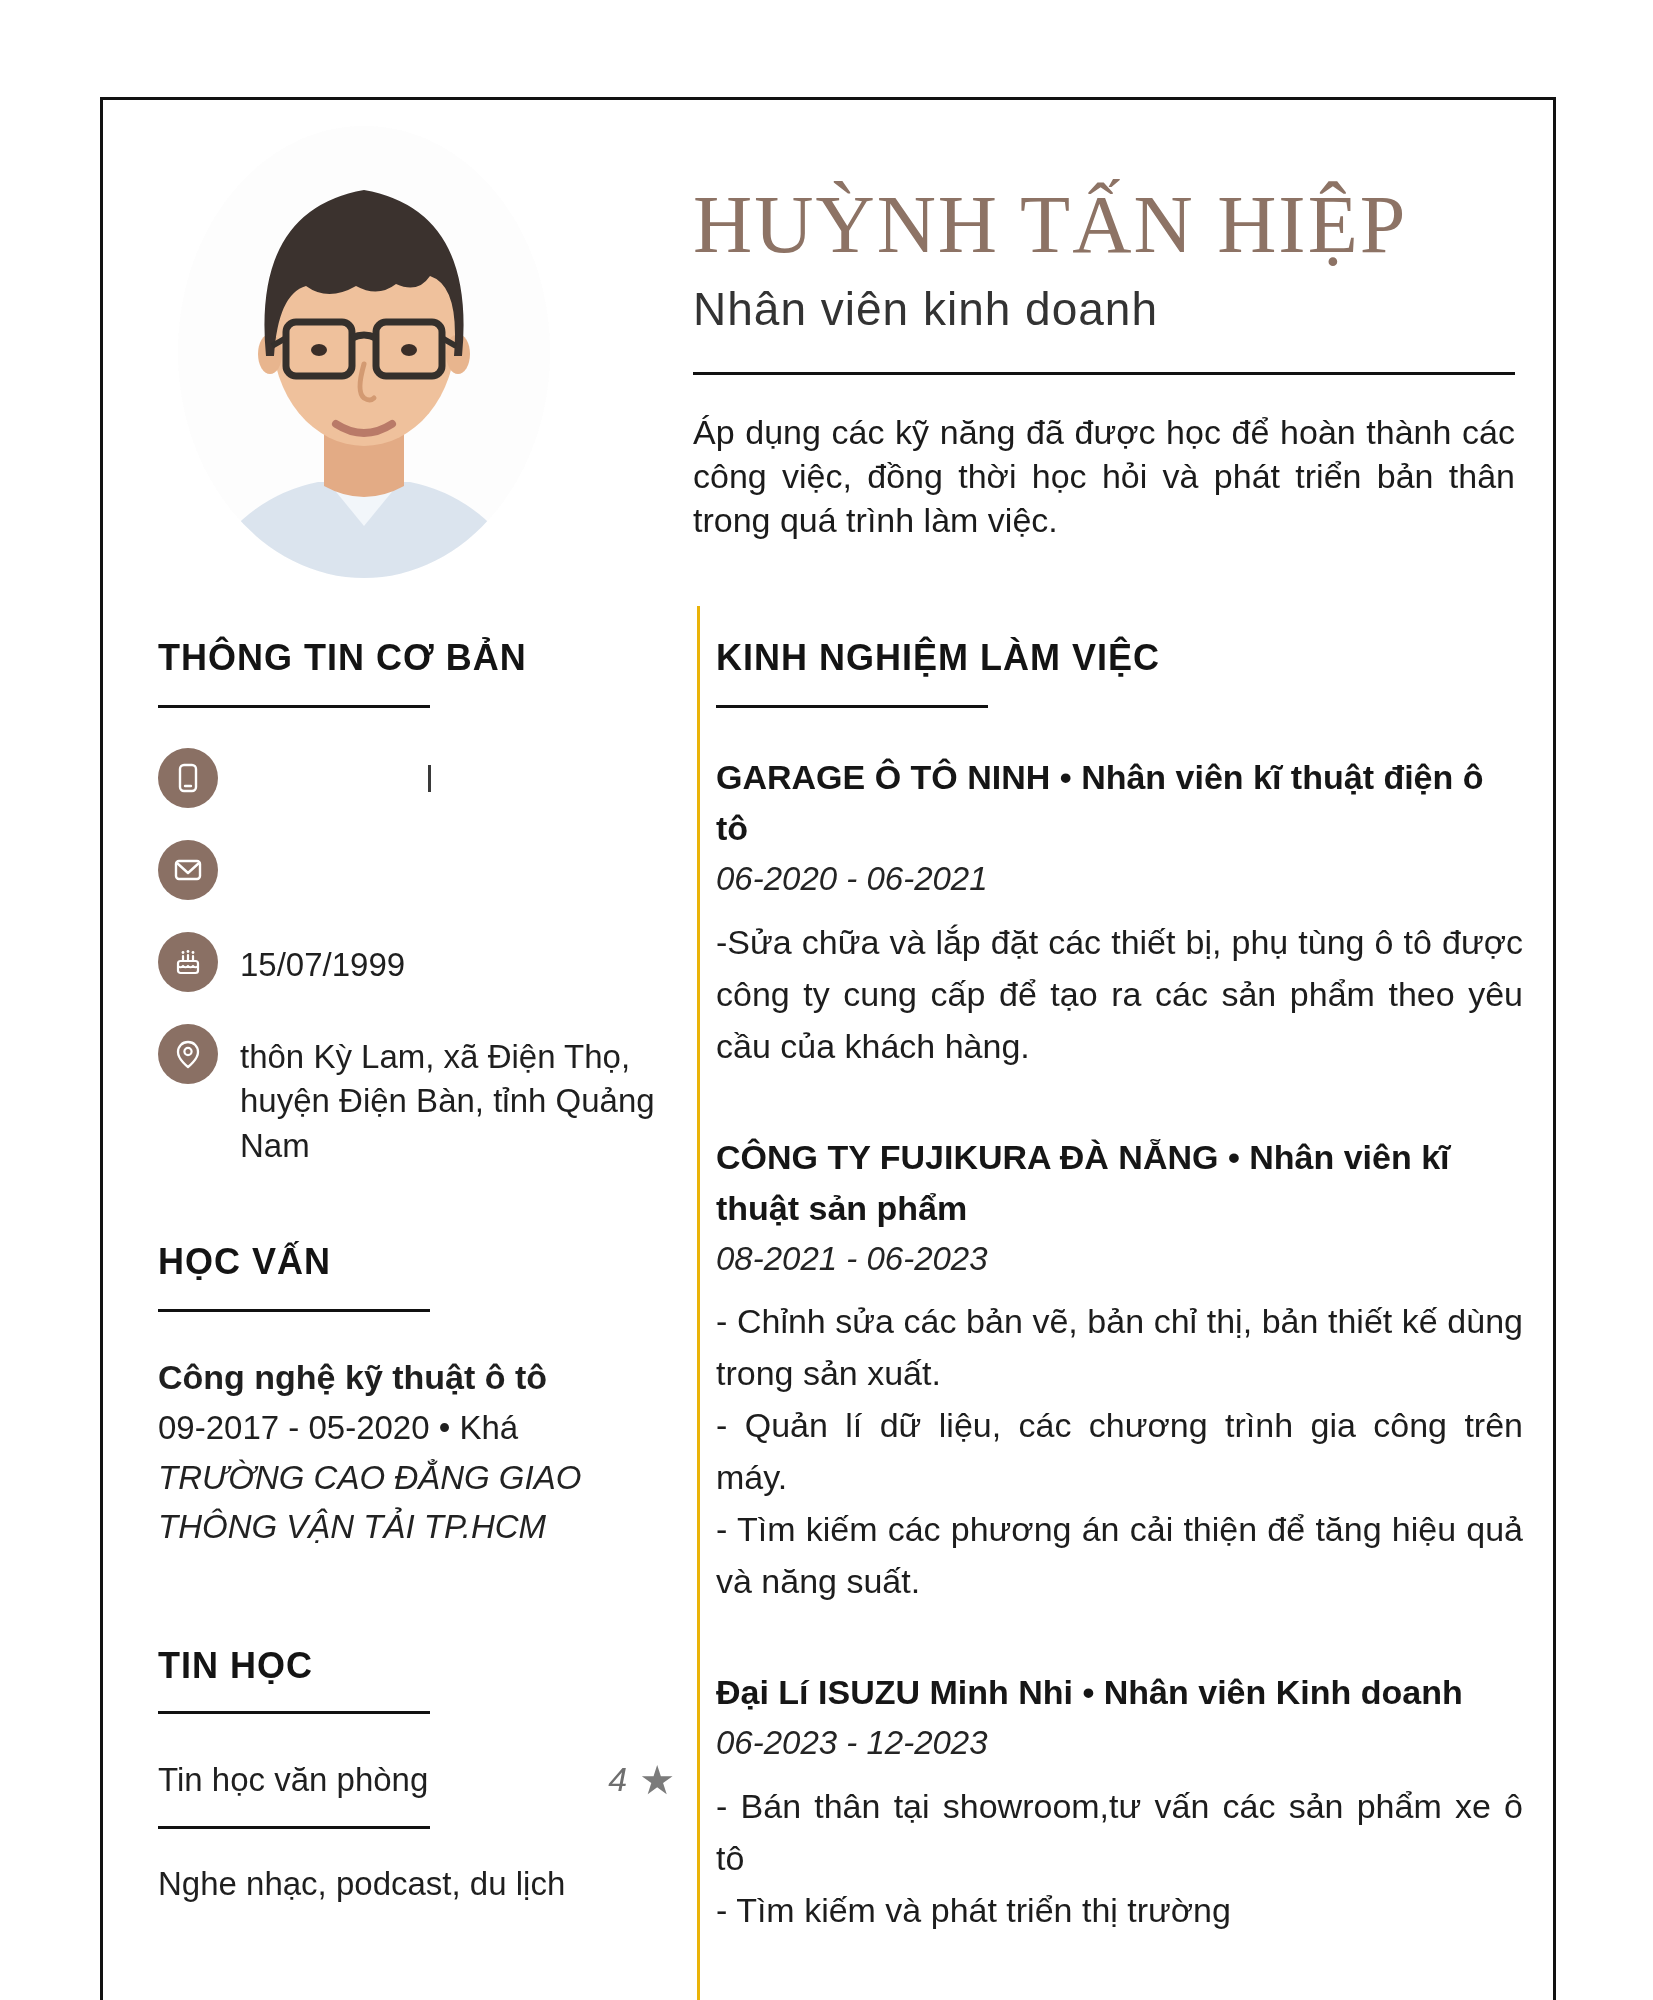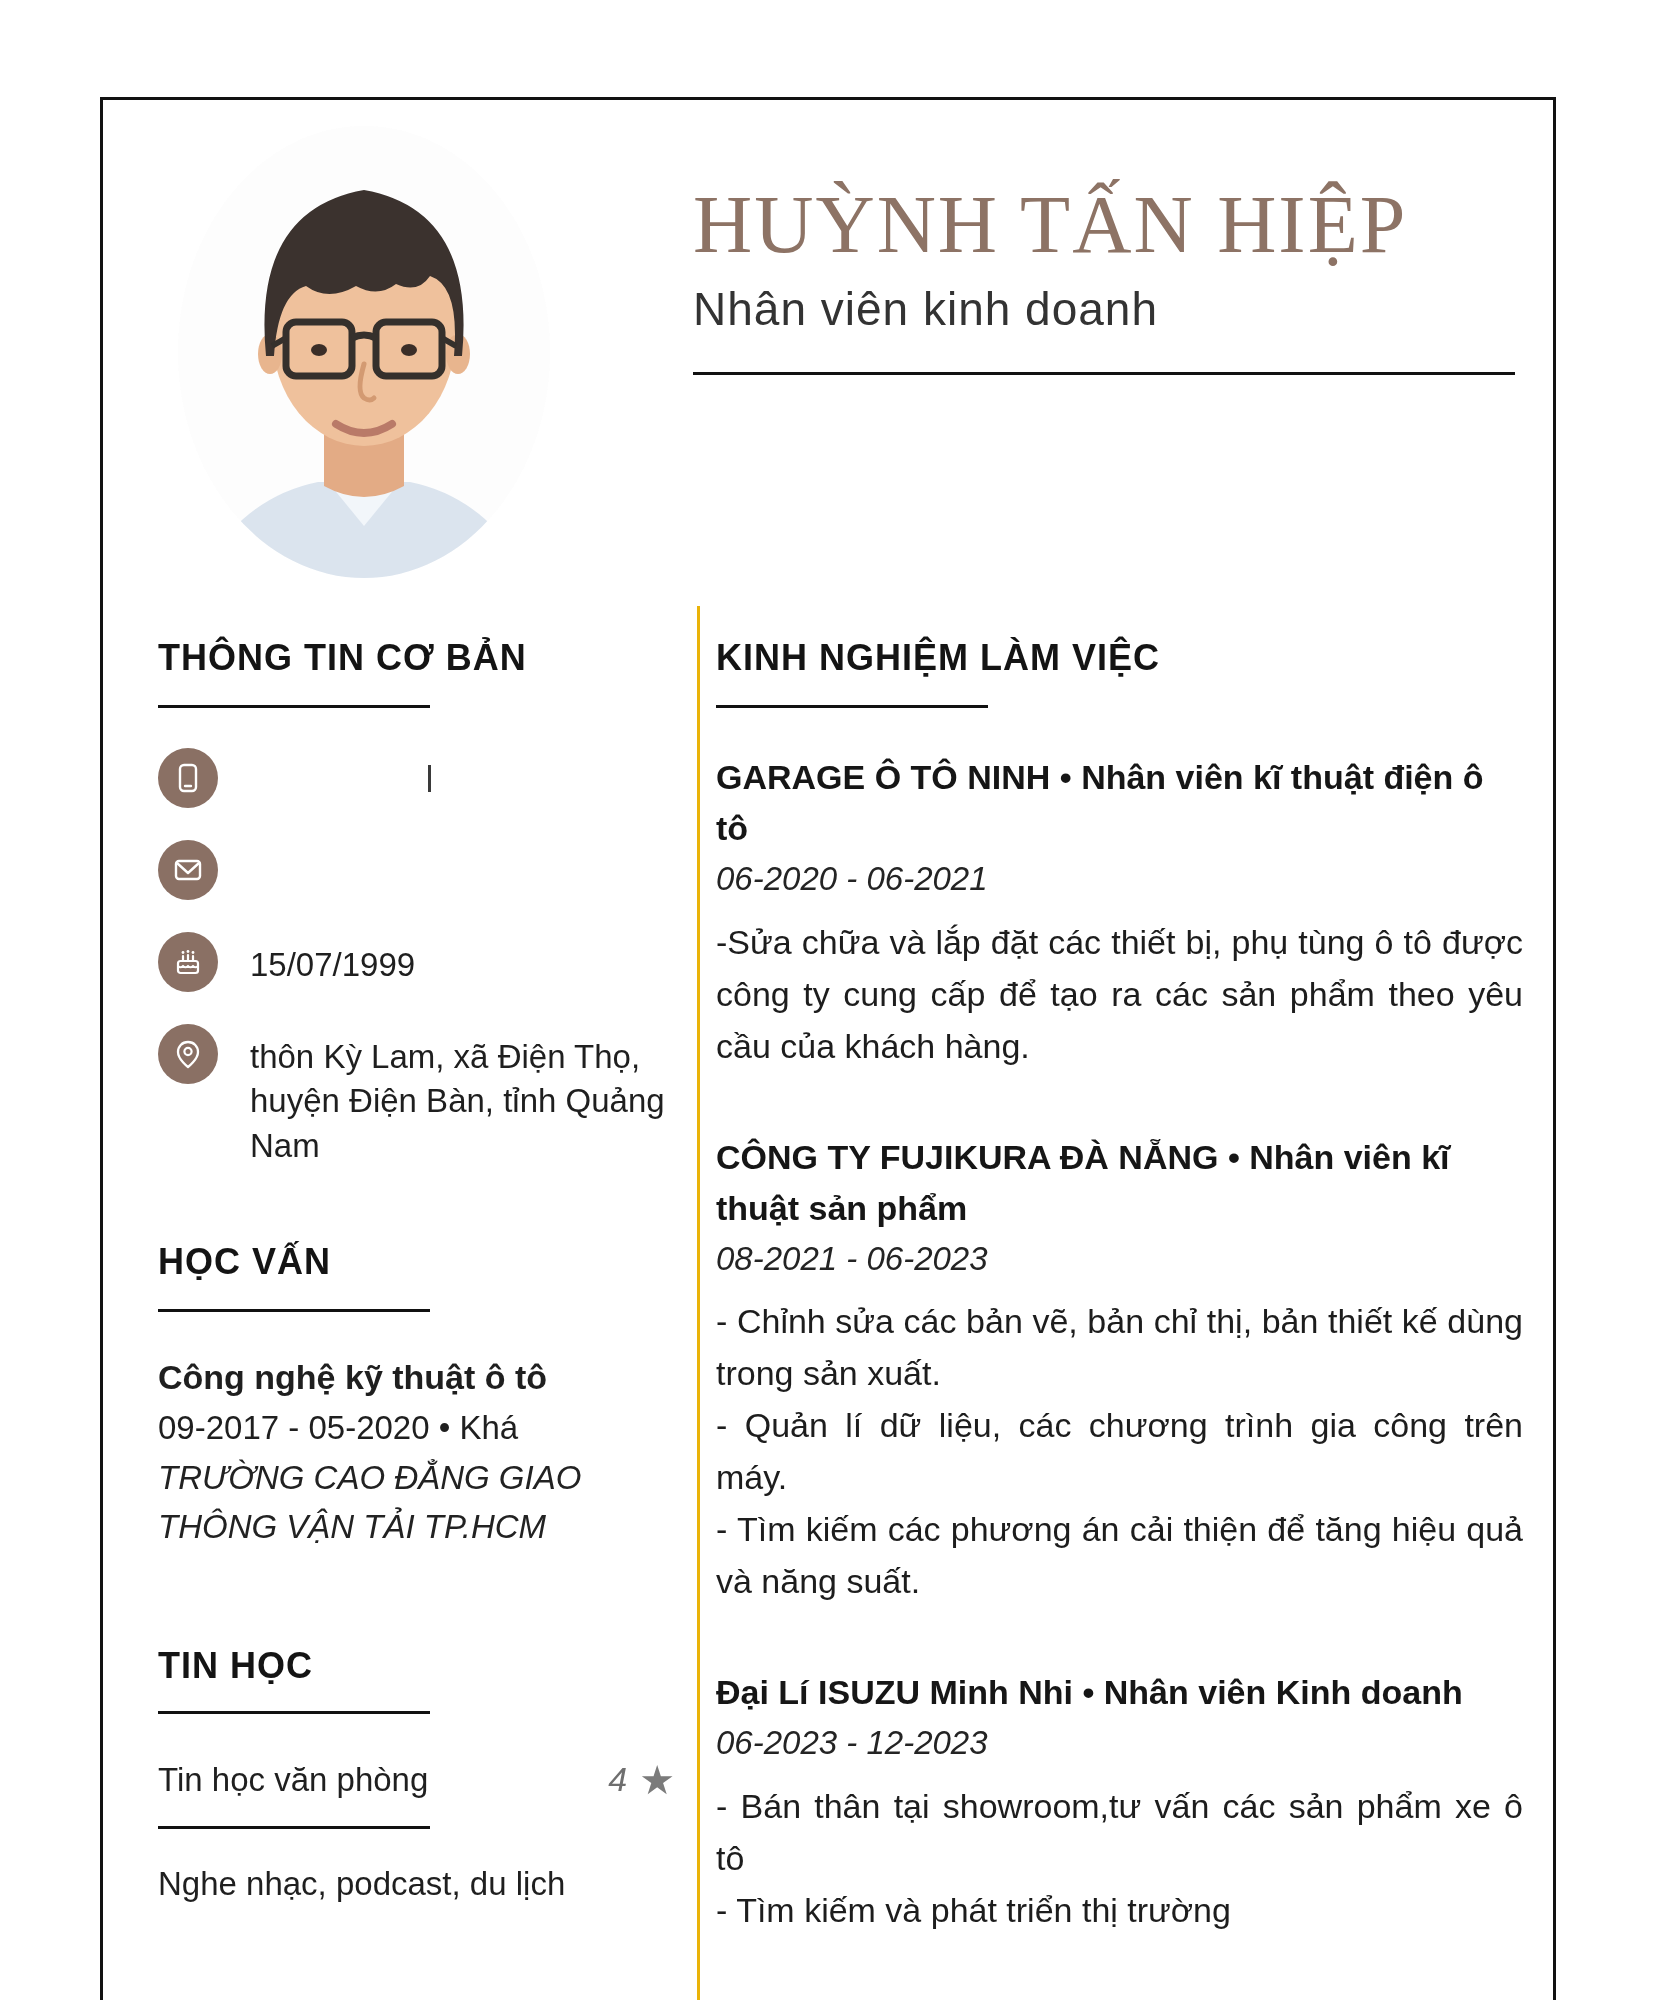--- a/index.html
+++ b/index.html
@@ -42,21 +42,21 @@
     padding:0 30px 0 16px;overflow:hidden;
   }
   .sec{
     font-size:36px;font-weight:700;letter-spacing:1px;color:#141414;
     margin:0;line-height:1.2;
   }
   .sec.first{margin-top:30px;}
   .rule{width:272px;height:3px;background:#111;margin-top:26px;}
   
   .contacts{margin-top:40px;}
-  .crow{display:flex;gap:32px;align-items:flex-start;margin-bottom:32px;position:relative;min-height:60px;}
+  .crow{display:flex;gap:22px;align-items:flex-start;margin-bottom:32px;position:relative;min-height:60px;}
   .cicon{
     flex:none;width:60px;height:60px;border-radius:50%;background:#8a7064;
     display:flex;align-items:center;justify-content:center;
   }
   .cicon svg{width:36px;height:36px;display:block;}
   .cval{font-size:33px;line-height:1.34;color:#1f1f1f;padding-top:11px;max-width:420px;}
   .phone-mark{position:absolute;left:270px;top:17px;width:3px;height:27px;background:#3a3a3a;}
   
   .edu{margin-top:40px;font-size:33px;line-height:1.5;}
   .edu-degree{font-size:34px;font-weight:700;}
@@ -110,20 +110,21 @@
 
         <path d="M186 238 q-8 28 0 34 q6 4 10 0" fill="none" stroke="#d39a72" stroke-width="5" stroke-linecap="round"></path>
 
         <path d="M158 298 q28 18 56 0" fill="none" stroke="#b97a68" stroke-width="8" stroke-linecap="round"></path>
       </svg>
     </div>
     <div class="header-text">
       <h1 class="name">HUỲNH TẤN HIỆP</h1>
       <div class="subtitle">Nhân viên kinh doanh</div>
       <div class="header-rule"></div>
+      <div class="summary">Áp dụng các kỹ năng đã được học để hoàn thành các công việc, đồng thời học hỏi và phát triển bản thân trong quá trình làm việc.</div>
     </div>
   </div>
 
   <div class="columns">
 
     <div class="col-left">
       <h2 class="sec first">THÔNG TIN CƠ BẢN</h2>
       <div class="rule"></div>
 
       <div class="contacts">

